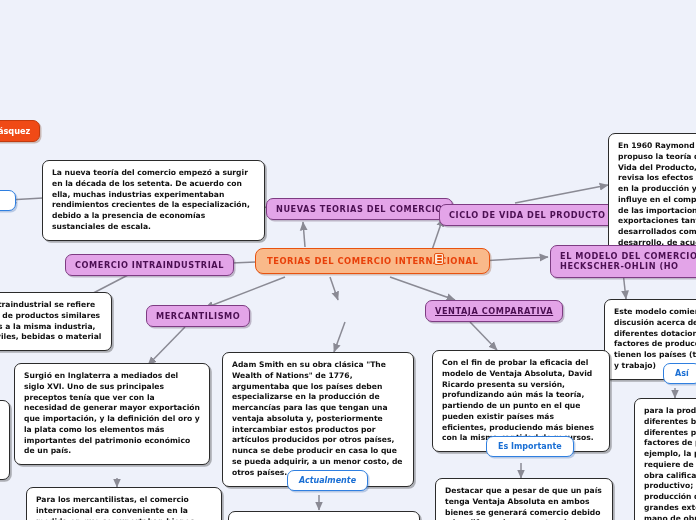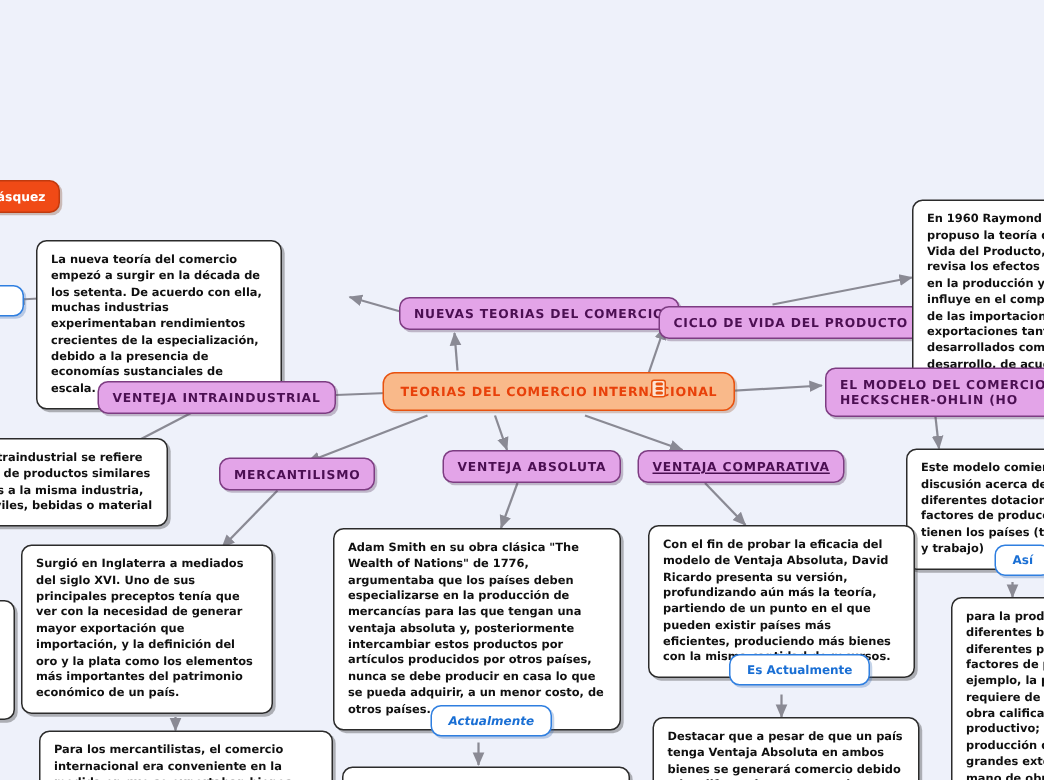--- a/index.html
+++ b/index.html
@@ -176,65 +176,64 @@
       <path d="M672,345 L675,363"></path>
 
       <path d="M675,388 L675,398"></path>
     </g>
   </svg>
 
   <div class="node badge" style="left:-18px; top:120px;">Vásquez</div>
 
   <div class="node conn" style="left:-30px; top:190px; width:46px; padding:5px 4px; overflow:hidden;">&nbsp;</div>
 
-  <div class="node note" style="left:24px; top:160px; width:164px;">La nueva teoría del comercio empezó a surgir en la década de los setenta. De acuerdo con ella, muchas industrias experimentaban rendimientos crecientes de la especialización, debido a la presencia de economías sustanciales de escala.</div>
+  <div class="node note" style="left:42px; top:160px; width:223px;">La nueva teoría del comercio empezó a surgir en la década de los setenta. De acuerdo con ella, muchas industrias experimentaban rendimientos crecientes de la especialización, debido a la presencia de economías sustanciales de escala.</div>
 
   <div class="node pill" style="left:266px; top:198px;">NUEVAS TEORIAS DEL COMERCIO</div>
 
   <div class="node pill" style="left:439px; top:204px;">CICLO DE VIDA DEL PRODUCTO</div>
 
   <div class="node note" style="left:608px; top:133px; width:150px;">En 1960 Raymond Vernon propuso la teoría del Ciclo de Vida del Producto, la cual revisa los efectos del cambio en la producción y cómo influye en el comportamiento de las importaciones y exportaciones tanto de países desarrollados como en desarrollo, de acuerdo con su dotación de factores.</div>
 
-  <div class="node pill" style="left:65px; top:254px;">VENTEJA INTRAINDUSTRIAL</div>
+  <div class="node pill" style="left:65px; top:254px;">COMERCIO INTRAINDUSTRIAL</div>
 
   <div class="node note" style="left:-72px; top:292px; width:184px;">El comercio intraindustrial se refiere al intercambio de productos similares pertenecientes a la misma industria, como automóviles, bebidas o material</div>
 
   <div class="node root" style="left:255px; top:248px;">TEORIAS DEL COMERCIO INTERNACIONAL</div>
   <div class="hamburger" style="left:434px; top:253px;">
     <i></i>
       <i></i>
       <i></i>
   </div>
 
   <div class="node pill wrap" style="left:550px; top:245px; width:168px;">EL MODELO DEL COMERCIO HECKSCHER-OHLIN (HO</div>
 
   <div class="node note" style="left:604px; top:299px; width:160px;">Este modelo comienza la discusión acerca de las diferentes dotaciones de factores de producción que tienen los países (tierra, capital y trabajo)</div>
 
   <div class="node pill" style="left:146px; top:305px;text-align:right;">MERCANTILISMO</div>
 
-  <div class="node pill" style="left:295px; top:300px;">VENTEJA ABSOLUTA</div>
 
   <div class="node pill" style="left:425px; top:300px;text-decoration:underline;">VENTAJA COMPARATIVA</div>
 
-  <div class="node note" style="left:14px; top:363px; width:168px;">Surgió en Inglaterra a mediados del siglo XVI. Uno de sus principales preceptos tenía que ver con la necesidad de generar mayor exportación que importación, y la definición del oro y la plata como los elementos más importantes del patrimonio económico de un país.</div>
+  <div class="node note" style="left:14px; top:363px; width:196px;">Surgió en Inglaterra a mediados del siglo XVI. Uno de sus principales preceptos tenía que ver con la necesidad de generar mayor exportación que importación, y la definición del oro y la plata como los elementos más importantes del patrimonio económico de un país.</div>
 
 
   <div class="node note" style="left:26px; top:487px; width:196px;">Para los mercantilistas, el comercio internacional era conveniente en la medida en que se exportaban bienes producidos en</div>
 
   <div class="node note" style="left:-24px; top:400px; width:34px; height:80px;"></div>
 
   <div class="node note" style="left:222px; top:352px; width:192px;">Adam Smith en su obra clásica "The Wealth of Nations" de 1776, argumentaba que los países deben especializarse en la producción de mercancías para las que tengan una ventaja absoluta y, posteriormente intercambiar estos productos por artículos producidos por otros países, nunca se debe producir en casa lo que se pueda adquirir, a un menor costo, de otros países.</div>
 
   <div class="node conn" style="left:287px; top:470px;font-style:italic;">Actualmente</div>
 
   <div class="node note" style="left:228px; top:511px; width:192px;"></div>
 
   <div class="node note" style="left:432px; top:350px; width:178px;">Con el fin de probar la eficacia del modelo de Ventaja Absoluta, David Ricardo presenta su versión, profundizando aún más la teoría, partiendo de un punto en el que pueden existir países más eficientes, produciendo más bienes con la misma cantidad de recursos.</div>
 
-  <div class="node conn" style="left:486px; top:436px;">Es Actualmente</div>
+  <div class="node conn" style="left:486px; top:436px;">Es Importante</div>
 
   <div class="node note" style="left:435px; top:478px; width:178px;">Destacar que a pesar de que un país tenga Ventaja Absoluta en ambos bienes se generará comercio debido a las diferencias en costos de oportunidad y precios relativos</div>
 
   <div class="node conn" style="left:663px; top:363px;">Así</div>
 
   <div class="node note" style="left:634px; top:398px; width:158px;">para la producción de diferentes bienes se necesitan diferentes proporciones de factores de producción. Por ejemplo, la producción del trigo requiere de abundante mano de obra calificada y poco espacio productivo; mientras que la producción de ganado requiere grandes extensiones de tierra y mano de obra especializada</div>
 
 </div>
 
 </body></html>

